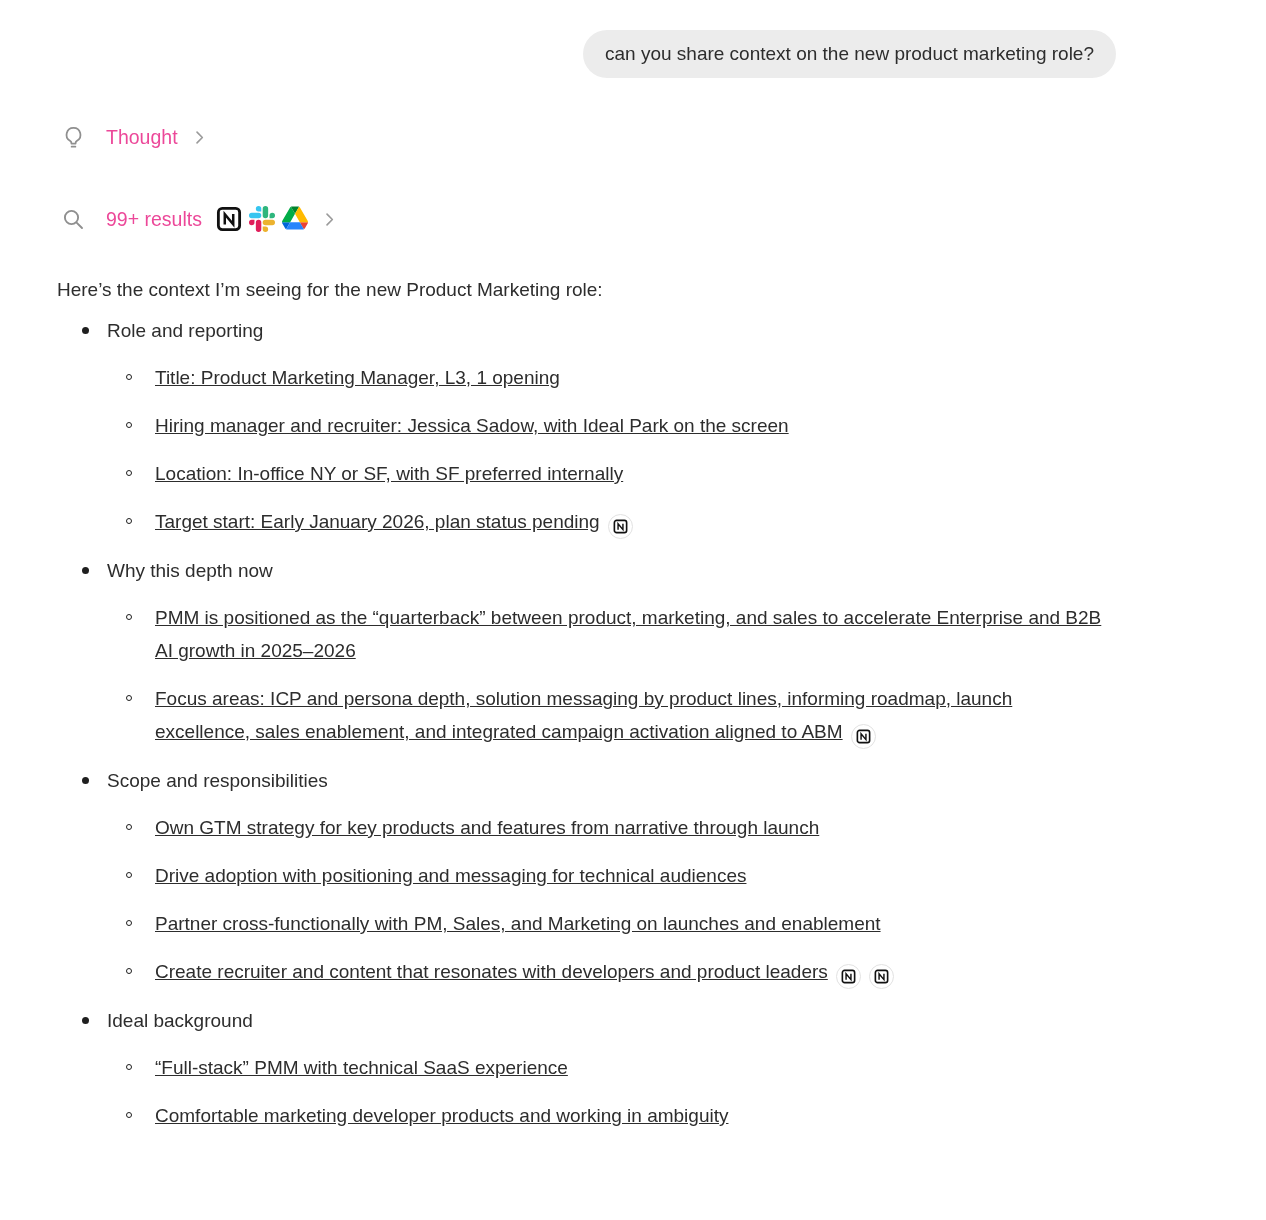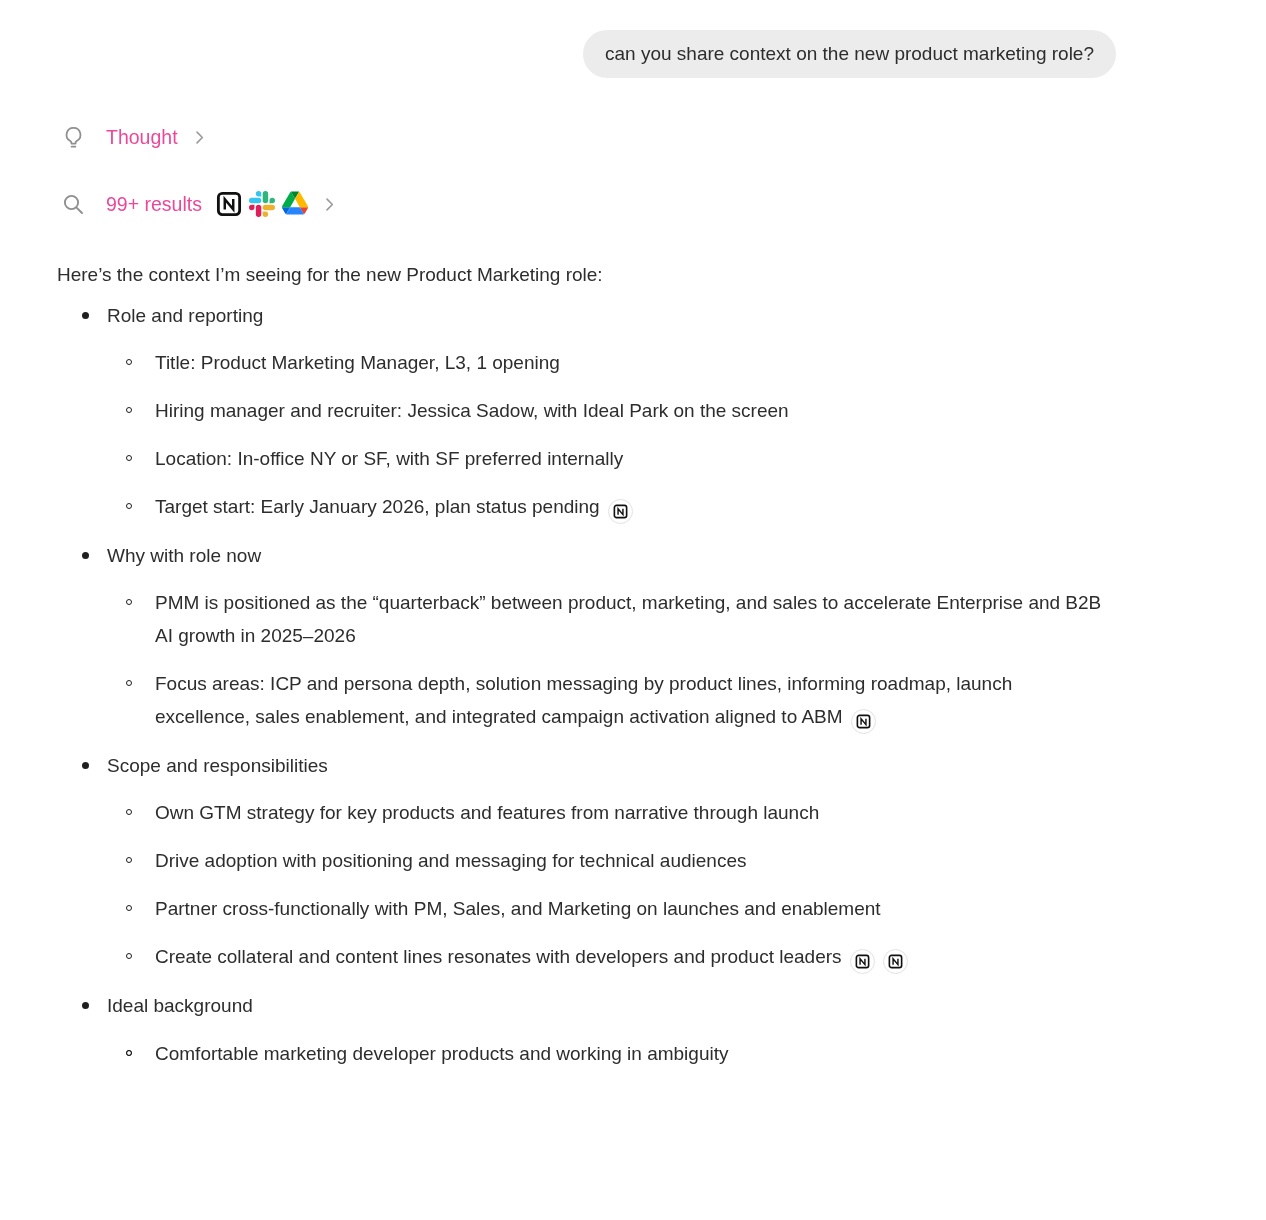--- a/index.html
+++ b/index.html
@@ -27,40 +27,40 @@
   
   .meta-row {
     display: flex; align-items: center;
     padding-left: 60px;
     color: #ec4899;
     font-size: 19.5px; line-height: 28px;
     height: 28px;
     cursor: pointer;
   }
   .thought-row { margin-top: 45px; }
-  .results-row { margin-top: 39px; }
+  .results-row { margin-top: 54px; }
   .meta-row .m-icon { width: 26px; height: 26px; display: inline-flex; align-items: center; justify-content: center; flex: 0 0 auto; }
   .meta-row .m-label { margin-left: 20px; }
   .src-icons { display: inline-flex; align-items: center; gap: 7px; margin-left: 14px; }
   .src-icons .src { width: 26px; height: 26px; display: inline-flex; }
   .chev { width: 17px; height: 17px; margin-left: 13px; display: inline-flex; color: #9b9b9b; }
 
   
   .answer { padding: 0 48px 0 57px; font-size: 19px; line-height: 33px; color: #2d2d2d; margin-top: 40px; }
   .intro { margin: 39px 0 8px 0; }
 
   ul.l1 { list-style: none; margin: 0; padding: 0; }
   ul.l1 > li.sec { position: relative; padding-left: 50px; margin: 4px 0 0 0; }
   .dot {
     position: absolute; left: 25px; top: 13px;
     width: 7px; height: 7px; border-radius: 50%;
     background: #1f1f1f;
   }
   ul.l2 { list-style: none; margin: 14px 0 0 0; padding: 0; }
-  ul.l2 > li.sub { position: relative; padding-left: 48px; margin: 0 0 15px 0; }
+  ul.l2 > li.sub { position: relative; padding-left: 48px; margin: 0 0 15px 0; text-decoration: underline; }
   .ring {
     position: absolute; left: 19px; top: 12.5px;
     width: 6px; height: 6px; border-radius: 50%;
     border: 1.6px solid #1f1f1f;
     background: transparent;
   }
 
   .cite-chip {
     display: inline-flex; align-items: center; justify-content: center;
     width: 25px; height: 25px;
@@ -144,45 +144,45 @@
             <li class="sub"><span class="ring"></span><span class="txt">Title: Product Marketing Manager, L3, 1 opening</span></li>
             <li class="sub"><span class="ring"></span><span class="txt">Hiring manager and recruiter: Jessica Sadow, with Ideal Park on the screen</span></li>
             <li class="sub"><span class="ring"></span><span class="txt">Location: In-office NY or SF, with SF preferred internally</span></li>
             <li class="sub"><span class="ring"></span><span class="txt">Target start: Early January 2026, plan status pending</span><span class="cite-chip">
     <svg viewBox="0 0 24 24" fill="none">
       <rect x="2.2" y="2.2" width="19.6" height="19.6" rx="3.6" fill="#ffffff" stroke="#111111" stroke-width="2.6"></rect>
       <path d="M8.1 17V7.6l7.8 9.4V7.4" stroke="#111111" stroke-width="2.3" fill="none"></path>
     </svg>
   </span></li>
           </ul></li>
-        <li class="sec"><span class="dot"></span><span class="sec-title">Why with role now</span><ul class="l2">
+        <li class="sec"><span class="dot"></span><span class="sec-title">Why this depth now</span><ul class="l2">
             <li class="sub"><span class="ring"></span><span class="txt">PMM is positioned as the “quarterback” between product, marketing, and sales to accelerate Enterprise and B2B AI growth in 2025–2026</span></li>
             <li class="sub"><span class="ring"></span><span class="txt">Focus areas: ICP and persona depth, solution messaging by product lines, informing roadmap, launch excellence, sales enablement, and integrated campaign activation aligned to ABM</span><span class="cite-chip">
     <svg viewBox="0 0 24 24" fill="none">
       <rect x="2.2" y="2.2" width="19.6" height="19.6" rx="3.6" fill="#ffffff" stroke="#111111" stroke-width="2.6"></rect>
       <path d="M8.1 17V7.6l7.8 9.4V7.4" stroke="#111111" stroke-width="2.3" fill="none"></path>
     </svg>
   </span></li>
           </ul></li>
         <li class="sec"><span class="dot"></span><span class="sec-title">Scope and responsibilities</span><ul class="l2">
             <li class="sub"><span class="ring"></span><span class="txt">Own GTM strategy for key products and features from narrative through launch</span></li>
             <li class="sub"><span class="ring"></span><span class="txt">Drive adoption with positioning and messaging for technical audiences</span></li>
             <li class="sub"><span class="ring"></span><span class="txt">Partner cross-functionally with PM, Sales, and Marketing on launches and enablement</span></li>
-            <li class="sub"><span class="ring"></span><span class="txt">Create collateral and content lines resonates with developers and product leaders</span><span class="cite-chip">
+            <li class="sub"><span class="ring"></span><span class="txt">Create recruiter and content that resonates with developers and product leaders</span><span class="cite-chip">
     <svg viewBox="0 0 24 24" fill="none">
       <rect x="2.2" y="2.2" width="19.6" height="19.6" rx="3.6" fill="#ffffff" stroke="#111111" stroke-width="2.6"></rect>
       <path d="M8.1 17V7.6l7.8 9.4V7.4" stroke="#111111" stroke-width="2.3" fill="none"></path>
     </svg>
   </span><span class="cite-chip">
     <svg viewBox="0 0 24 24" fill="none">
       <rect x="2.2" y="2.2" width="19.6" height="19.6" rx="3.6" fill="#ffffff" stroke="#111111" stroke-width="2.6"></rect>
       <path d="M8.1 17V7.6l7.8 9.4V7.4" stroke="#111111" stroke-width="2.3" fill="none"></path>
     </svg>
   </span></li>
           </ul></li>
         <li class="sec"><span class="dot"></span><span class="sec-title">Ideal background</span><ul class="l2">
-            <li class="sub"><span class="ring"></span></li>
+            <li class="sub"><span class="ring"></span><span class="txt">“Full-stack” PMM with technical SaaS experience</span></li>
             <li class="sub"><span class="ring"></span><span class="txt">Comfortable marketing developer products and working in ambiguity</span></li>
           </ul></li>
       </ul>
   </div>
 
 </div>
 
 </body></html>

